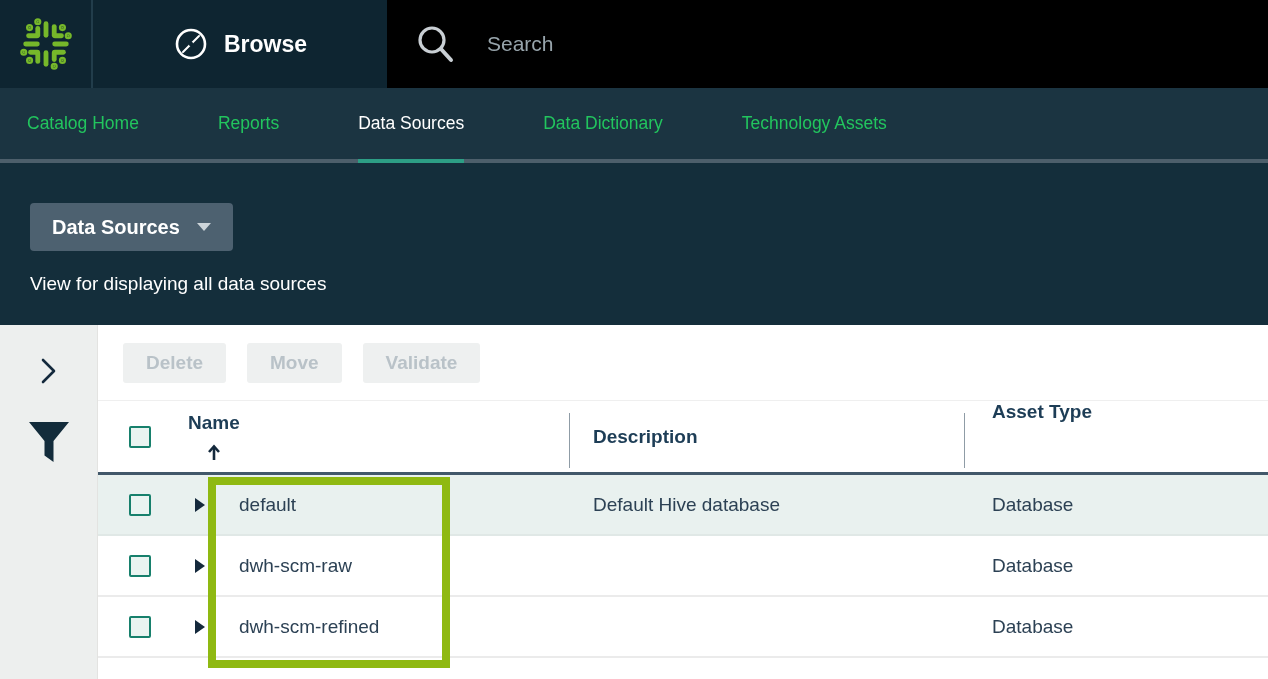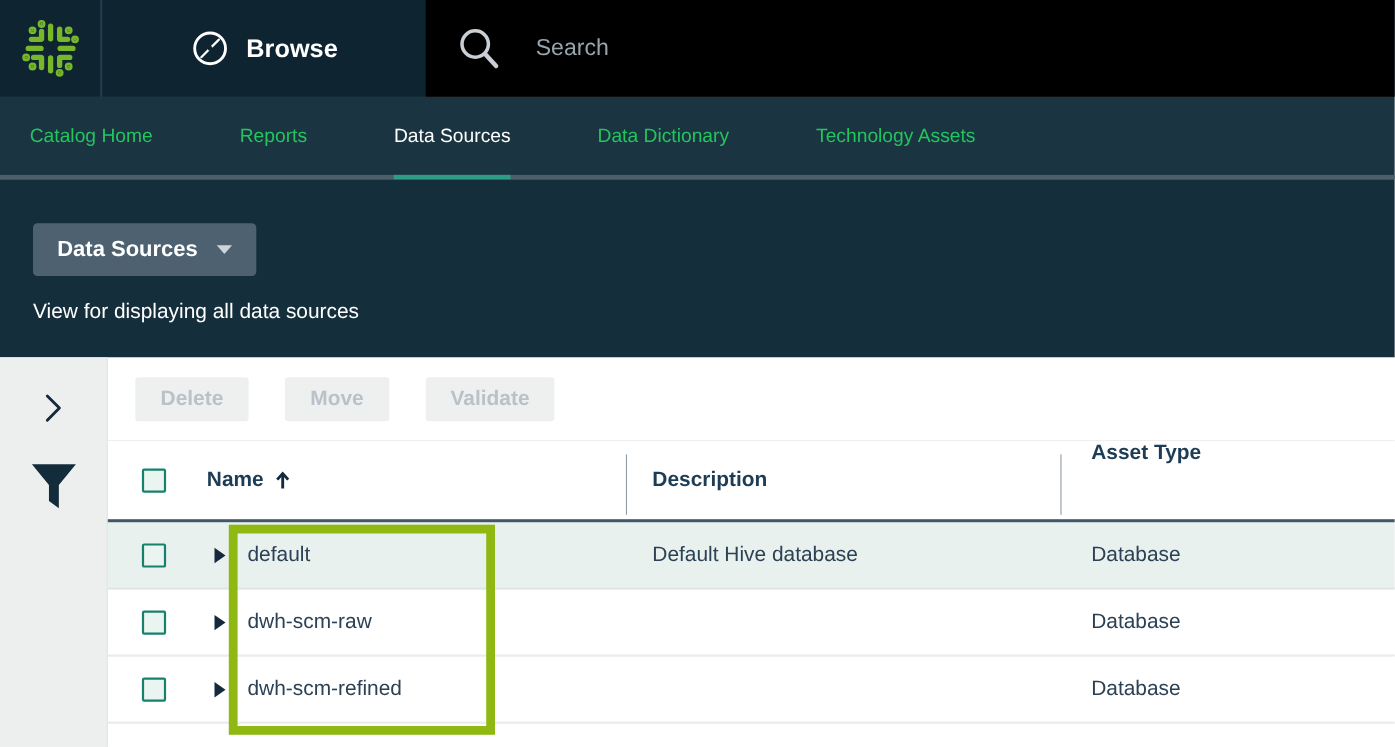--- a/index.html
+++ b/index.html
@@ -36,45 +36,45 @@
   .hero-subtitle { color:#fff; font-size:19px; margin-top:22px; }
 
   
   .content { display:flex; height:354px; background:#fff; }
   .side { width:98px; background:#edefee; border-right:1px solid #e3e3e1;
     display:flex; flex-direction:column; align-items:center; flex-shrink:0; }
   .side-chevron { margin-top:32px; cursor:pointer; }
   .side-filter { margin-top:36px; cursor:pointer; }
   .main { flex:1; display:flex; flex-direction:column; }
 
-  .toolbar { height:76px; display:flex; align-items:center; padding-left:25px; gap:33px;
+  .toolbar { height:76px; display:flex; align-items:center; padding-left:25px; gap:21px;
     border-bottom:1px solid #efefef; }
   .tb-btn { background:#eef0f0; border:none; color:#b9c2c8; font-family:inherit;
     font-size:19px; font-weight:600; height:40px; padding:0 23px; border-radius:3px; }
 
   .thead { height:74px; display:flex; align-items:stretch; border-bottom:3px solid #42586a; }
   .trow { height:64px; display:flex; align-items:center; border-bottom:2px solid #ebebeb; }
   .trow.hl { background:#e9f1ef; border-bottom:2px solid #e0e8e6; }
   .trow:nth-child(n+3) { height:61px; }
 
   .col1 { width:471px; display:flex; align-items:center; padding-left:31px; }
   .col2 { width:395px; display:flex; align-items:center; padding-left:24px; position:relative; }
   .col3 { flex:1; display:flex; align-items:flex-start; padding-left:28px; position:relative; }
   .thead .col2::before, .thead .col3::before { content:""; position:absolute; left:0;
     top:12px; bottom:4px; border-left:1px solid #8f9ca6; }
 
   .th-label { font-size:19px; font-weight:bold; color:#1d3d56; }
-  .thead .col1 .th-label { margin-left:37px; display:flex; align-items:center; gap:10px; }
+  .thead .col1 .th-label { margin-left:37px; display:flex; align-items:center; gap:10px;flex-direction:column; }
   .cell-text { font-size:19px; color:#2c4154; }
 
   .checkbox { width:22px; height:22px; border:2px solid #17806c; background:#eaf4f1;
     border-radius:2px; flex-shrink:0; cursor:pointer; }
   .row-caret { width:0; height:0; border-left:10px solid #14293c; border-top:7px solid transparent;
     border-bottom:7px solid transparent; margin-left:44px; cursor:pointer; flex-shrink:0; }
-  .name-text { margin-left:20px; }
+  .name-text { margin-left:34px; }
 
   
   .annotation-box { position:absolute; left:208px; top:477px; width:242px; height:191px;
     border:8px solid #8fb912; pointer-events:none; z-index:10; }
 </style>
 </head>
 <body>
 
 <div class="topbar">
   <div class="logo-block">

